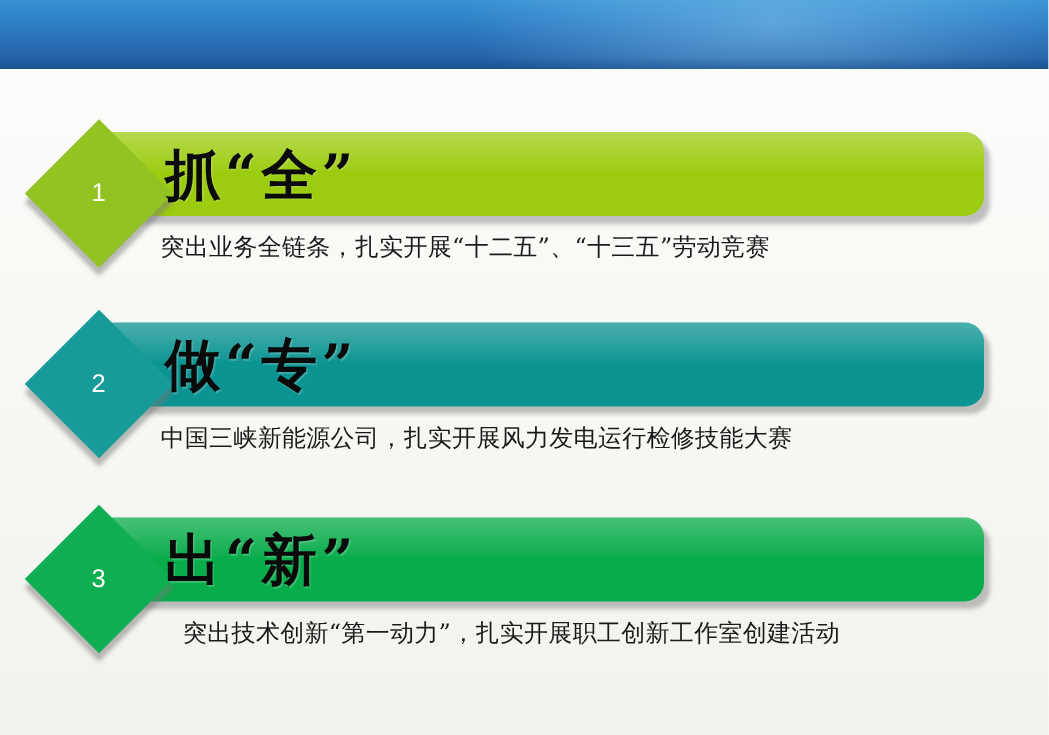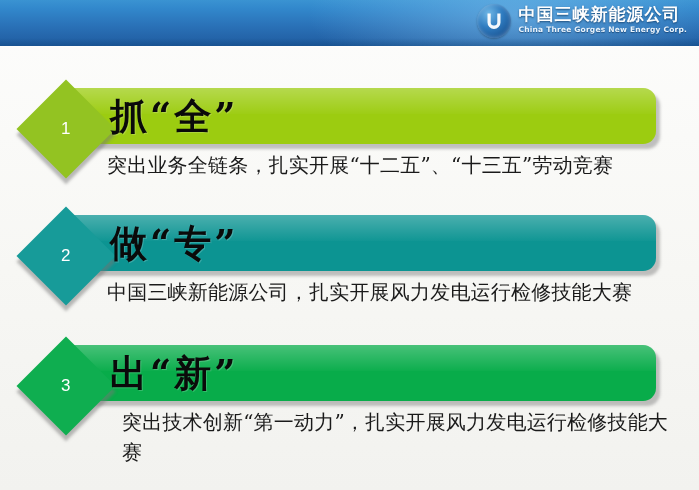--- a/index.html
+++ b/index.html
@@ -151,44 +151,33 @@
     text-shadow: 1px 1px 0 rgba(255,255,255,0.18);
   }
 
   .body-text {
     position: absolute;
     left: 107px;
     top: 62px;
     width: 570px;
     color: #1a1a1a;
     font-family: "DejaVu Serif", "Liberation Serif", serif;
-    font-size: 20px;
+    font-size: 16px;
     line-height: 30px;
     letter-spacing: 0.2px;
   }
   #section-2 .body-text { left: 122px; width: 556px; }
 </style>
 </head>
 <body>
 
 <div class="slide">
 
   <div class="header">
     <div class="header-glow"></div>
-    <div class="brand">
-      <div class="logo-mark">
-        <svg width="34" height="34" viewBox="0 0 34 34" aria-hidden="true">
-          <path d="M10.5 9.5 L10.5 18.5 A6.5 6.5 0 0 0 23.5 18.5 L23.5 9.5 L20.3 9.5 L20.3 18.3 A3.3 3.3 0 0 1 13.7 18.3 L13.7 9.5 Z" fill="#ffffff" opacity="0.95"></path>
-        </svg>
-      </div>
-      <div class="brand-text">
-        <span class="brand-cn">中国三峡新能源公司</span>
-        <span class="brand-en">China Three Gorges New Energy Corp.</span>
-      </div>
-    </div>
   </div>
 
   <div class="section" id="section-0">
     <div class="bar" style="background: rgb(156, 204, 16);">
       <div class="bar-sheen"></div>
     </div>
     <div class="diamond" style="background: rgb(147, 195, 34);"></div>
     <div class="diamond-num">1</div>
     <div class="heading">抓“全”</div>
     <div class="body-text">突出业务全链条，扎实开展“十二五”、“十三五”劳动竞赛</div>
@@ -204,16 +193,16 @@
     <div class="body-text">中国三峡新能源公司，扎实开展风力发电运行检修技能大赛</div>
   </div>
 
   <div class="section" id="section-2">
     <div class="bar" style="background: rgb(8, 172, 74);">
       <div class="bar-sheen"></div>
     </div>
     <div class="diamond" style="background: rgb(15, 174, 80);"></div>
     <div class="diamond-num">3</div>
     <div class="heading">出“新”</div>
-    <div class="body-text">突出技术创新“第一动力”，扎实开展风力发电运行检修技能大赛</div>
+    <div class="body-text">突出技术创新“第一动力”，扎实开展职工创新工作室创建活动</div>
   </div>
 
 </div>
 
 </body></html>

